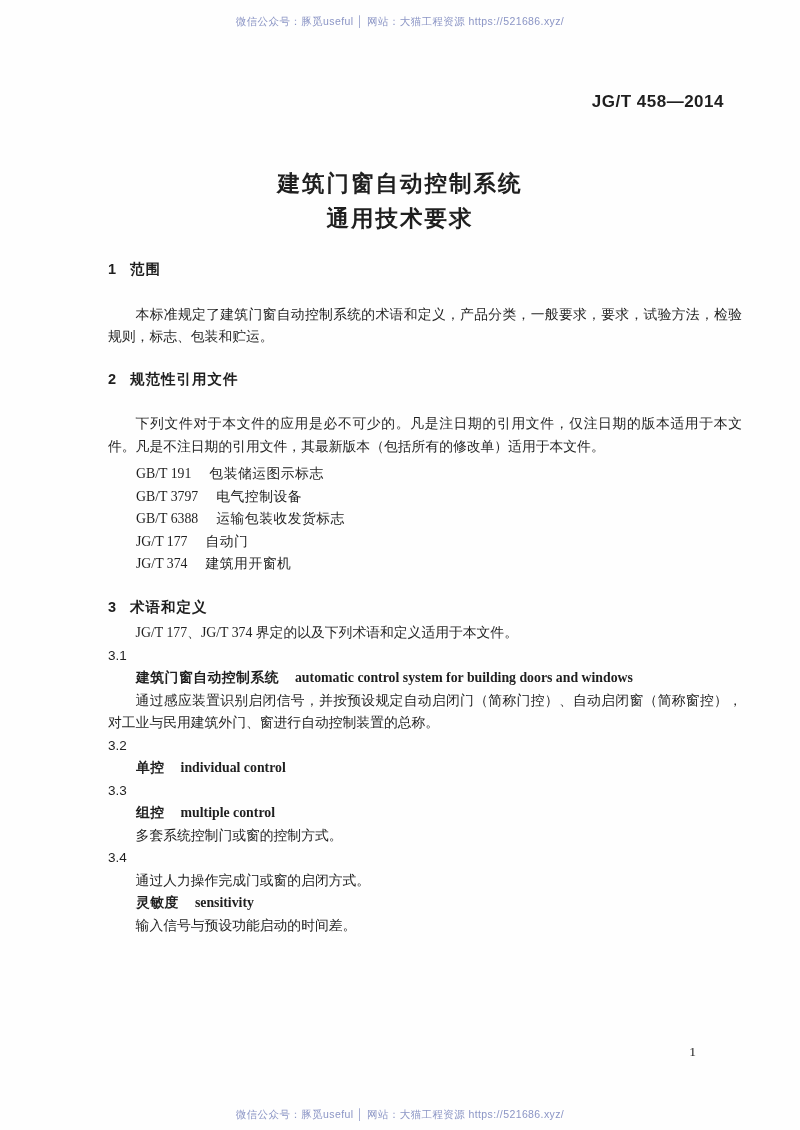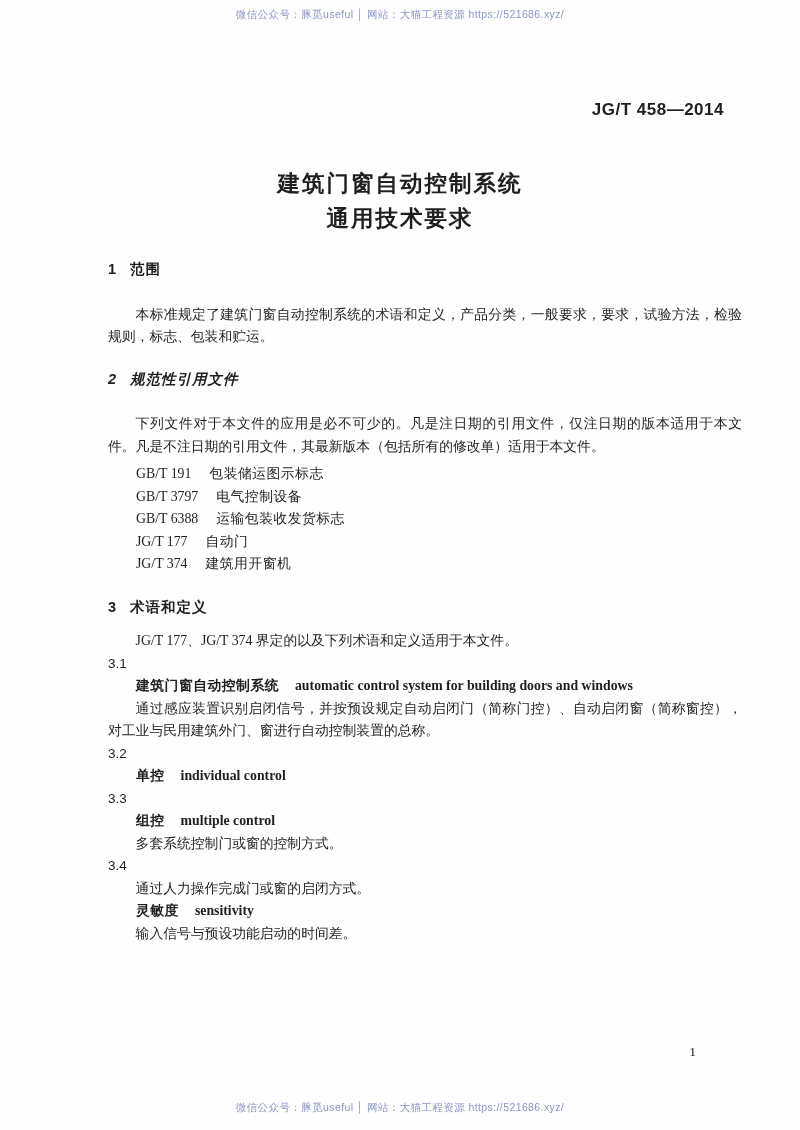--- a/index.html
+++ b/index.html
@@ -12,25 +12,26 @@
     font-family:"Liberation Serif","DejaVu Serif",serif;
     color:#1f1f1f;
     overflow:hidden;
   }
   .watermark{
     position:absolute;left:0;width:100%;
     text-align:center;
     font-family:"Liberation Sans","DejaVu Sans",sans-serif;
     font-size:10.5px;letter-spacing:0.4px;
     color:#8b95c5;
+    margin-top:7px;
   }
   .watermark.top{top:8px;}
   .watermark.bottom{top:1101px;}
   .doc-number{
-    position:absolute;top:100px;right:76px;
+    position:absolute;top:92px;right:76px;
     font-family:"Liberation Sans","DejaVu Sans",sans-serif;
     font-weight:700;font-size:17px;letter-spacing:0.5px;
   }
   .doc-title{
     position:absolute;top:166px;left:0;width:100%;
     text-align:center;
     font-family:"Liberation Sans","DejaVu Sans",sans-serif;
     font-weight:700;font-size:22.5px;line-height:35px;letter-spacing:2px;
   }
   .content{
@@ -38,22 +39,22 @@
     font-size:13.8px;line-height:22.5px;
   }
   .content p{margin:0;text-align:justify;}
   .indent{text-indent:2em;}
   .clause-heading{
     font-family:"Liberation Sans","DejaVu Sans",sans-serif;
     font-weight:700;font-size:14.5px;
     margin:0 0 23px 0;
   }
   .clause-heading .ht{margin-left:14px;letter-spacing:1px;}
-  .mt-sec{margin-top:19px;font-style:italic;}
-  .mt-sec3{margin-top:20px;margin-bottom:12px;}
+  .mt-sec{margin-top:19px;}
+  .mt-sec3{margin-top:20px;margin-bottom:4px;}
   .refs{margin-top:5px;}
   .ref-line{padding-left:28px;}
   .ref-name{margin-left:18px;letter-spacing:0.5px;}
   .term-num{
     font-family:"Liberation Sans","DejaVu Sans",sans-serif;
     font-weight:400;font-size:13.5px;
   }
   .term-line{padding-left:28px;}
   .term-zh{
     font-family:"Liberation Sans","DejaVu Sans",sans-serif;

